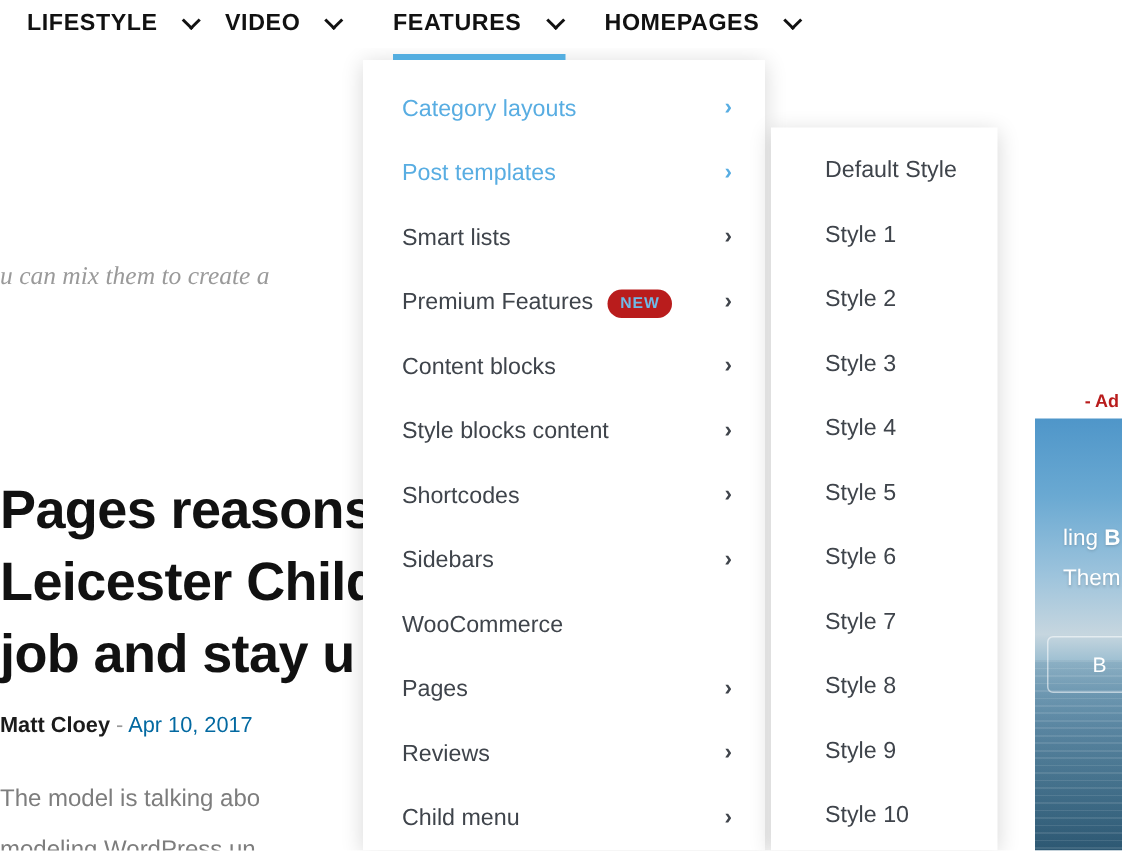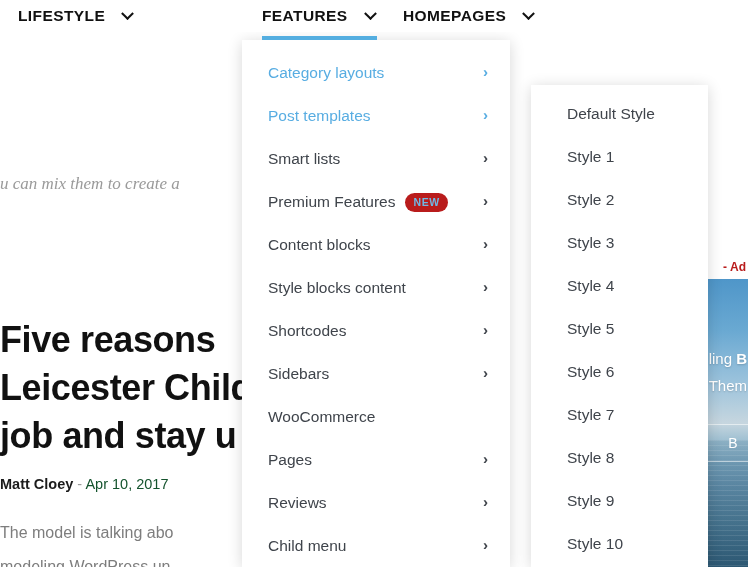--- a/index.html
+++ b/index.html
@@ -40,21 +40,21 @@
   }
 
   .byline {
     position:absolute;
     top:418px; left:0;
     font-size:14.5px;
     white-space:nowrap;
   }
   .byline .author { font-weight:bold; color:#1b1b1b; }
   .byline .sep { color:#9a9a9a; }
-  .byline .date { color:#14532d; }
+  .byline .date { color:#0369a1; }
 
   .body-copy {
     position:absolute;
     top:458px; left:0;
     width:260px;
     font-size:16px;
     line-height:34px;
     color:#7d7d7d;
     white-space:nowrap;
     overflow:hidden;
@@ -166,22 +166,22 @@
     position:absolute;
     background:#fff;
     box-shadow:0 2px 14px rgba(0,0,0,0.16);
     z-index:30;
   }
   #panel-features {
     left:242px; top:40px;
     width:268px; height:527px;
   }
   #panel-styles {
-    left:531px; top:85px;
-    width:177px; height:482px;
+    left:514px; top:85px;
+    width:151px; height:482px;
   }
 
   .menu-item {
     position:relative;
     height:43px;
     display:flex;
     align-items:flex-start;
     padding:0 16px 0 26px;
     font-size:15.5px;
     color:#3f444b;
@@ -220,21 +220,21 @@
 
 <div id="page">
 
   <div id="article">
 
     <div class="lede-wrap">
       <div class="lede">u can mix them to create a</div>
     </div>
 
     <h1 class="headline">
-      <div>Five reasons</div>
+      <div>Pages reasons</div>
       <div>Leicester Child</div>
       <div>job and stay u</div>
     </h1>
 
     <div class="byline">
       <span class="author">Matt Cloey</span>
       <span class="sep">-</span>
       <span class="date">Apr 10, 2017</span>
     </div>
 
@@ -348,20 +348,24 @@
         <span class="label">Style 10</span>
       </div>
     </div>
 </div>
 
 <div id="topnav">
     <div class="navitem" style="left: 18px;">
       <span>LIFESTYLE</span>
       <span class="caret"></span>
     </div>
+    <div class="navitem" style="left: 150px;">
+      <span>VIDEO</span>
+      <span class="caret"></span>
+    </div>
     <div class="navitem" style="left: 262px;">
       <span>FEATURES</span>
       <span class="caret"></span>
     </div>
     <div class="navitem" style="left: 403px;">
       <span>HOMEPAGES</span>
       <span class="caret"></span>
     </div>
   </div>
 <div id="nav-underline"></div>

